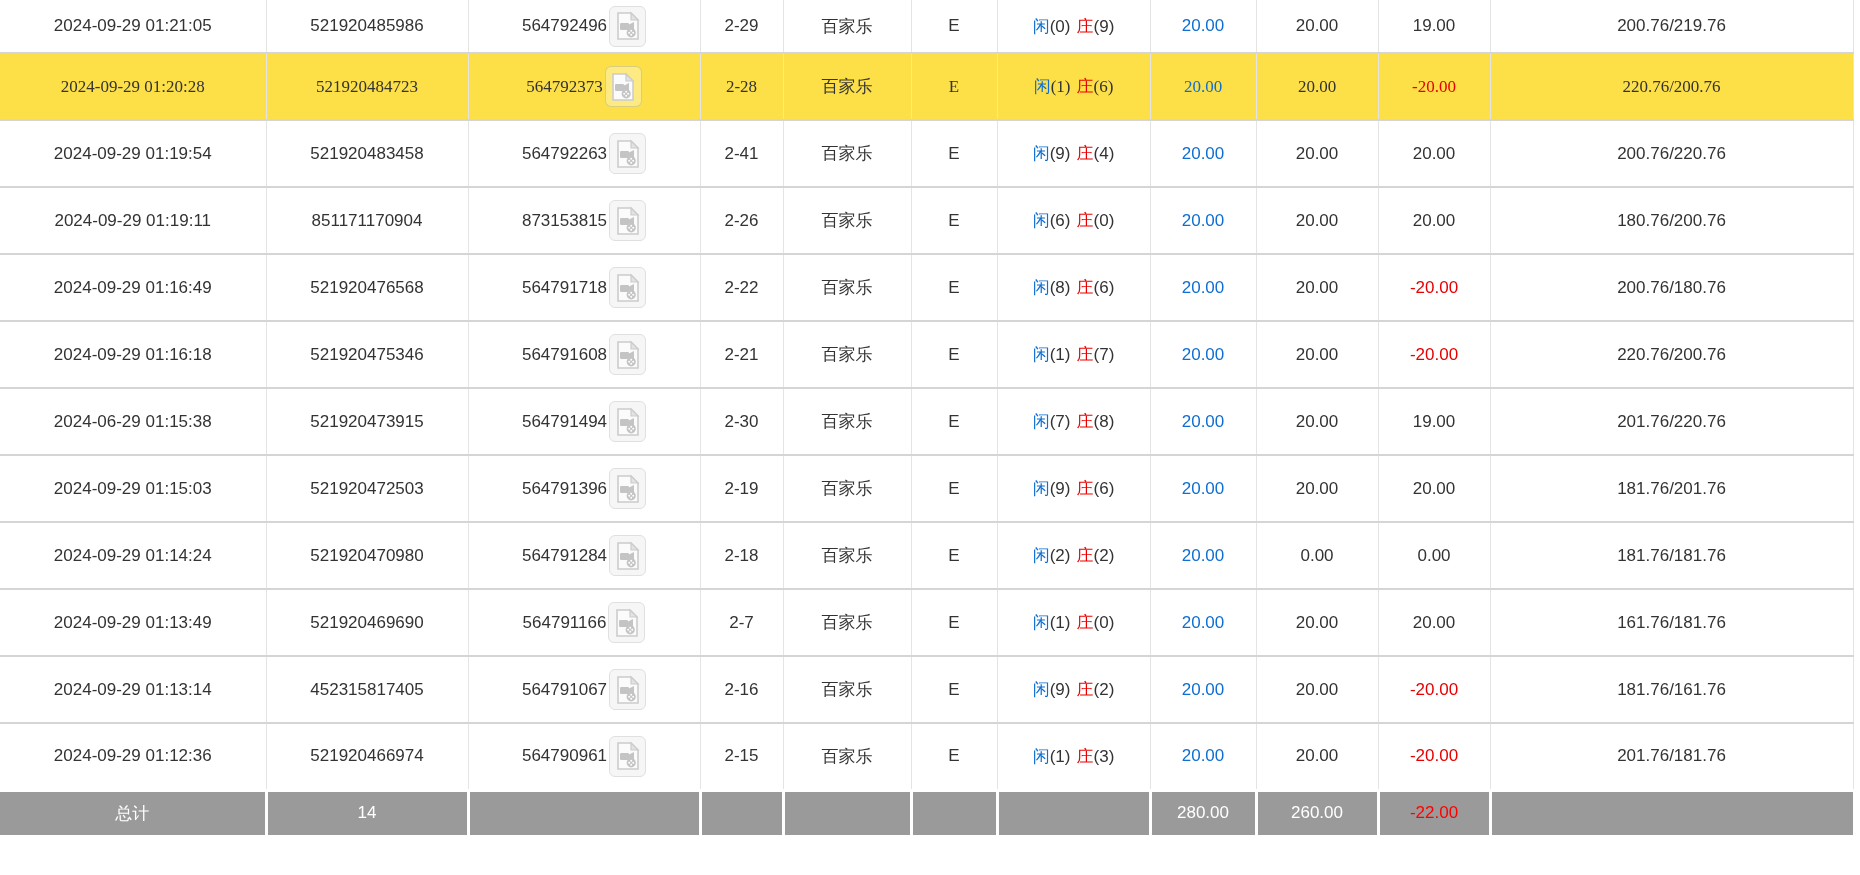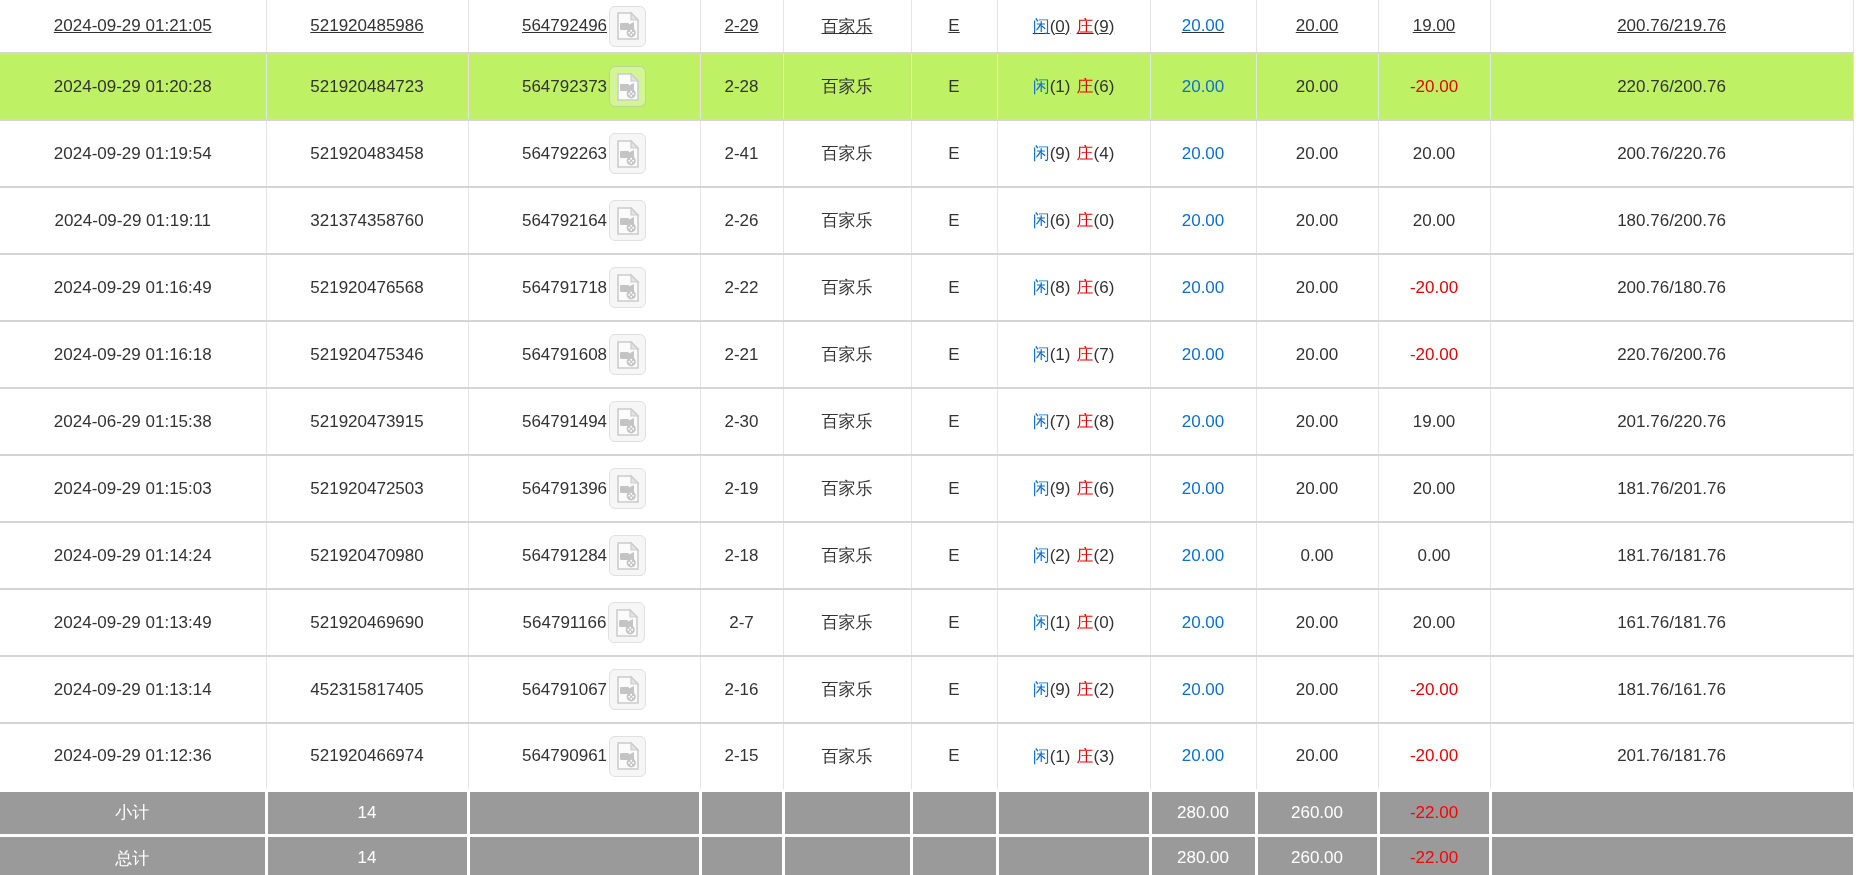--- a/index.html
+++ b/index.html
@@ -14,22 +14,22 @@
   td {
     padding:0; text-align:center; vertical-align:middle;
     font-size:17px; color:#333333;
     border-left:1px solid #e4e4e4; border-right:1px solid #e4e4e4;
     border-top:2px solid #d5d5d5; border-bottom:2px solid #d5d5d5;
     overflow:hidden; white-space:nowrap;
   }
   td:first-child { border-left:none; }
   tr.data-row { height:67px; background:#ffffff; }
   tr.row-clipped { height:53px; }
-  tr.row-clipped td { border-top:none;text-decoration:underline; }
-  tr.row-highlight td { background:#bef264; }
+  tr.row-clipped td { border-top:none; }
+  tr.row-highlight td { background:#fde047;font-family:Liberation Serif, serif; }
 
   .bet-link { color:#0e6ed2; text-decoration:none; cursor:pointer; }
   .winloss.neg { color:#e80000;margin-top:15px; }
   .player-label { color:#0e6ed2; }
   .banker-label { color:#e80000; }
   .cnt { color:#333333; }
   .cnt::before { content:"("; }
   .cnt::after  { content:")"; }
   .result-gap { display:inline-block; width:6px; }
 
@@ -169,24 +169,24 @@
     </td>
     <td>
       <a class="bet-link" href="#">20.00</a>
     </td>
     <td>20.00</td>
     <td class="winloss">20.00</td>
     <td>200.76/220.76</td>
   </tr>
       <tr class="data-row">
     <td>2024-09-29 01:19:11</td>
-    <td>321374358760</td>
-    <td>
-      <div class="gameid-wrap">
-        <span>564792164</span>
+    <td>851171170904</td>
+    <td>
+      <div class="gameid-wrap">
+        <span>873153815</span>
         <button class="video-btn">
           <svg width="26" height="30" viewBox="0 0 26 30" aria-hidden="true">
             <path d="M3 2 h13 l7 7 v19 h-20 z" fill="#fbfbfb" stroke="#cccccc" stroke-width="1.6"></path>
             <path d="M16 2 v7 h7 z" fill="#e3e3e3" stroke="#cccccc" stroke-width="1.2"></path>
             <rect x="5" y="12" width="9" height="7" rx="1.2" fill="#c4c4c4"></rect>
             <polygon points="14,13.5 19,11 19,20 14,17.5" fill="#c4c4c4"></polygon>
             <circle cx="16.2" cy="21.8" r="4.6" fill="#c4c4c4"></circle>
             <circle cx="16.2" cy="19.8" r="1" fill="#ffffff"></circle>
             <circle cx="14.2" cy="21.8" r="1" fill="#ffffff"></circle>
             <circle cx="18.2" cy="21.8" r="1" fill="#ffffff"></circle>
@@ -475,33 +475,20 @@
     </td>
     <td>
       <a class="bet-link" href="#">20.00</a>
     </td>
     <td>20.00</td>
     <td class="winloss neg">-20.00</td>
     <td>201.76/181.76</td>
   </tr>
     </tbody>
   <tbody>
-    <tr class="summary-row">
-      <td>小计</td>
-      <td>14</td>
-      <td></td>
-      <td></td>
-      <td></td>
-      <td></td>
-      <td></td>
-      <td>280.00</td>
-      <td>260.00</td>
-      <td class="neg">-22.00</td>
-      <td></td>
-    </tr>
     <tr class="summary-row">
       <td>总计</td>
       <td>14</td>
       <td></td>
       <td></td>
       <td></td>
       <td></td>
       <td></td>
       <td>280.00</td>
       <td>260.00</td>

